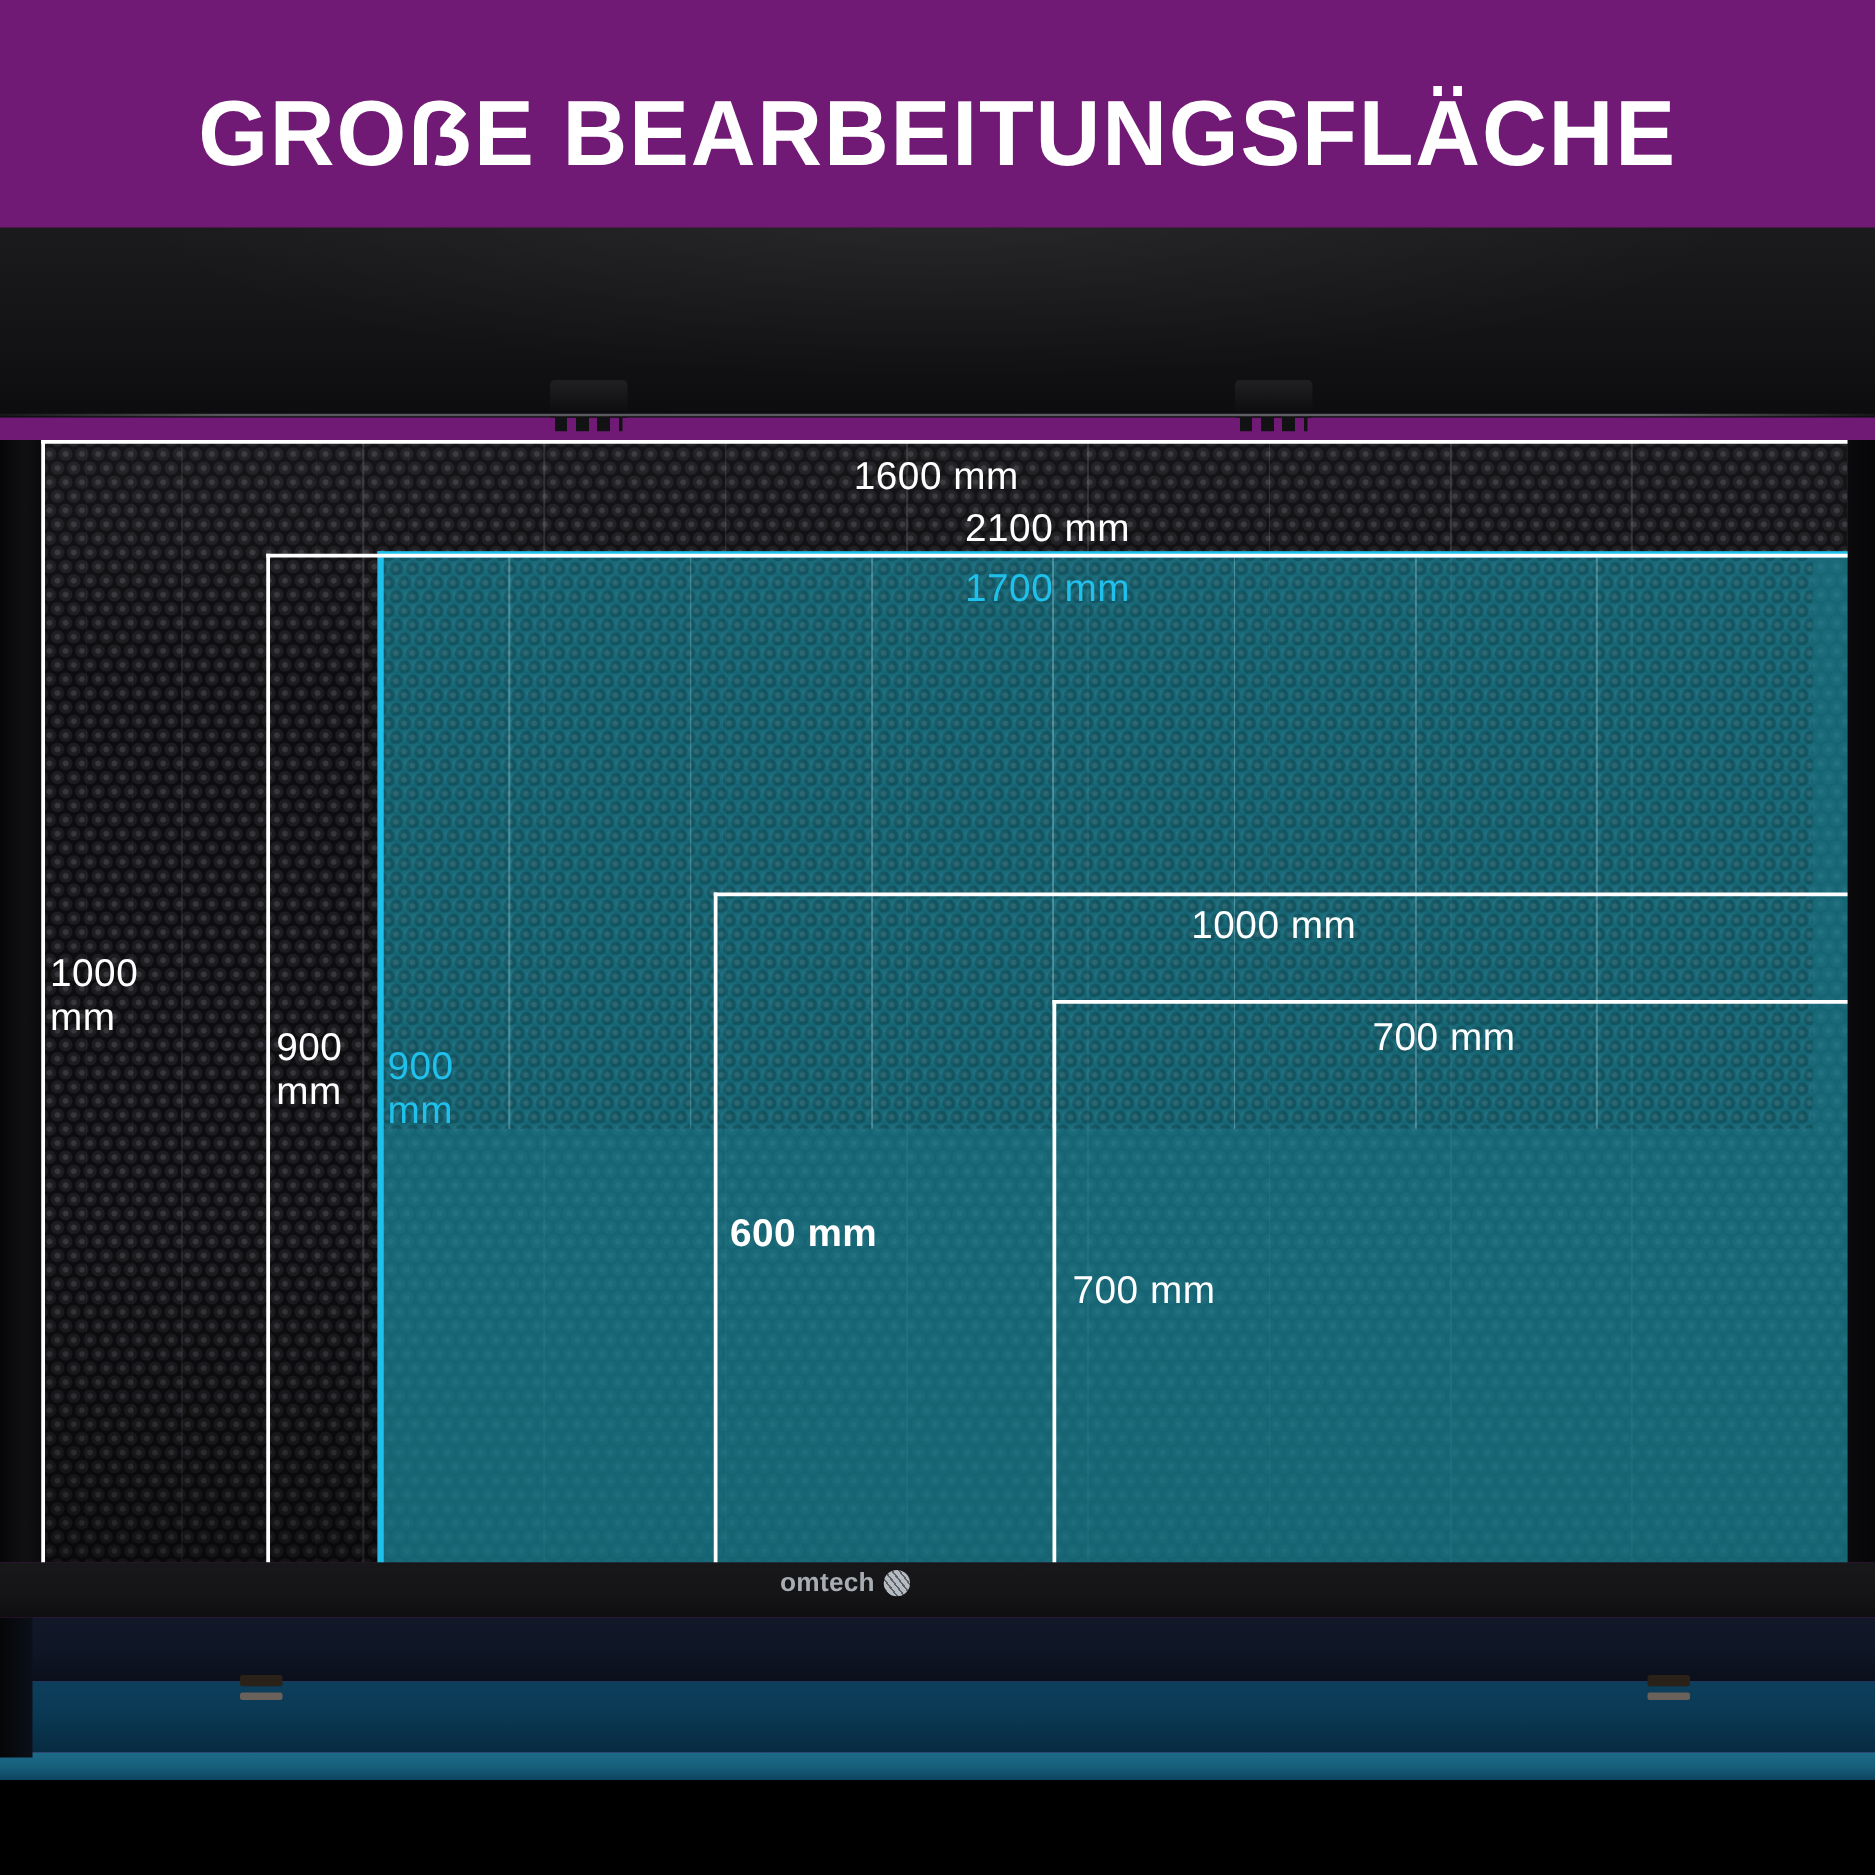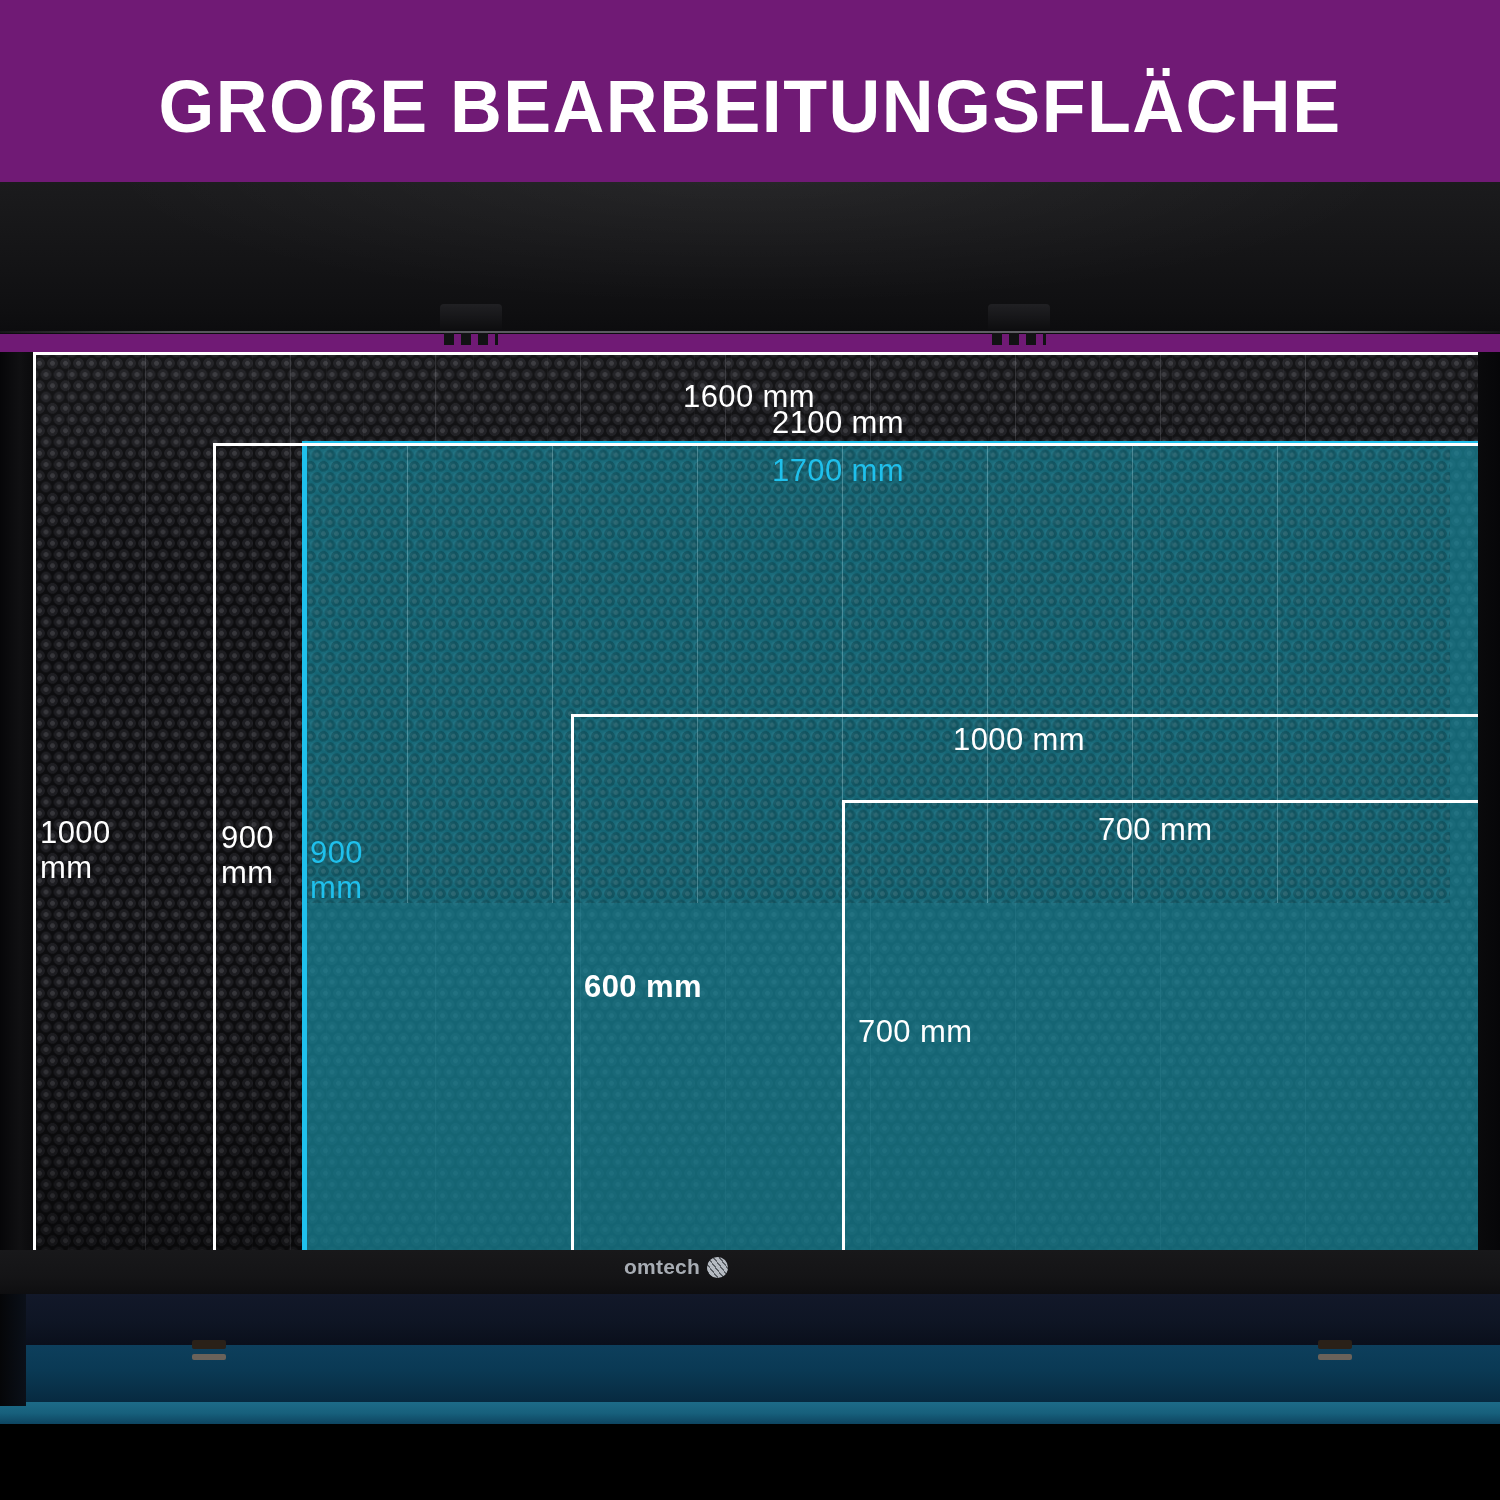--- a/index.html
+++ b/index.html
@@ -278,31 +278,31 @@
   </div>
 
   <div class="outline" style="left:33px; top:352px; width:1445px; height:898px;"></div>
 
   <div class="outline" style="left:213px; top:443px; width:1265px; height:807px;"></div>
 
   <div class="outline" style="left:571px; top:714px; width:907px; height:536px;"></div>
 
   <div class="outline" style="left:842px; top:800px; width:636px; height:450px;"></div>
 
-  <div class="lab" style="left:683px; top:380px;">1600 mm</div>
+  <div class="lab" style="left:683px; top:364px;">1600 mm</div>
 
   <div class="lab" style="left:772px; top:406px;">2100 mm</div>
 
   <div class="lab cyan" style="left:772px; top:454px;">1700 mm</div>
 
   <div class="lab" style="left:953px; top:723px;">1000 mm</div>
 
   <div class="lab" style="left:1098px; top:813px;text-align:center;">700 mm</div>
 
-  <div class="lab" style="left:40px; top:816px;">1000
+  <div class="lab" style="left:40px; top:762px;">1000
 mm</div>
 
   <div class="lab" style="left:221px; top:821px;">900
 mm</div>
 
   <div class="lab cyan" style="left:310px; top:836px;">900
 mm</div>
 
   <div class="lab" style="left:584px; top:970px;font-weight:bold;">600 mm</div>
 

